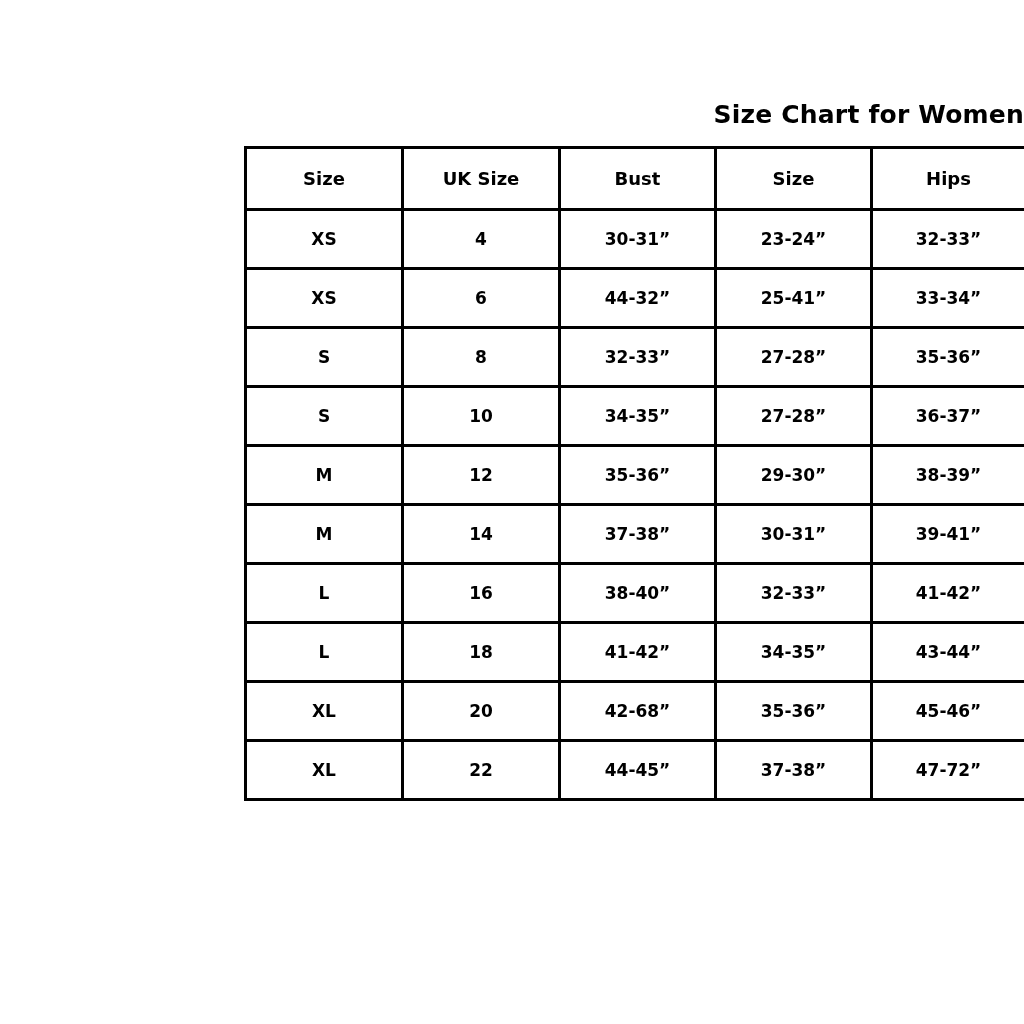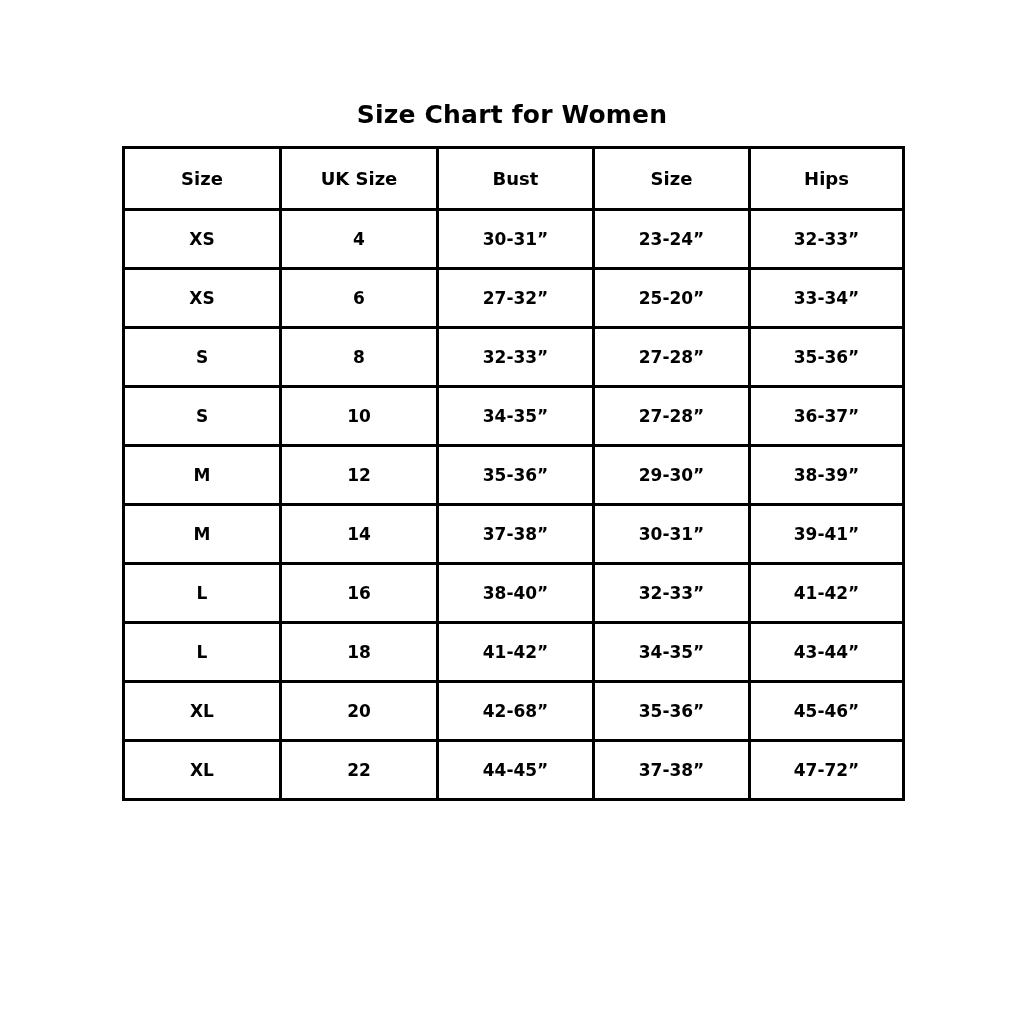--- a/index.html
+++ b/index.html
@@ -14,21 +14,21 @@
     color: #000000;
     position: relative;
     overflow: hidden;
   }
   .page {
     width: 1024px;
     height: 1024px;
     box-sizing: border-box;
     display: flex;
     flex-direction: column;
-    align-items: center;
+    align-items: flex-end;
   }
   .chart-title {
     margin-top: 100px;
     font-size: 25px;
     font-weight: bold;
     letter-spacing: 0.2px;
     text-align: center;
     color: #000000;
   }
   .table-wrap {
@@ -91,22 +91,22 @@
         <tr>
           <td>XS</td>
           <td>4</td>
           <td>30-31”</td>
           <td>23-24”</td>
           <td>32-33”</td>
         </tr>
         <tr>
           <td>XS</td>
           <td>6</td>
-          <td>27-32”</td>
-          <td>25-20”</td>
+          <td>44-32”</td>
+          <td>25-41”</td>
           <td>33-34”</td>
         </tr>
         <tr>
           <td>S</td>
           <td>8</td>
           <td>32-33”</td>
           <td>27-28”</td>
           <td>35-36”</td>
         </tr>
         <tr>

